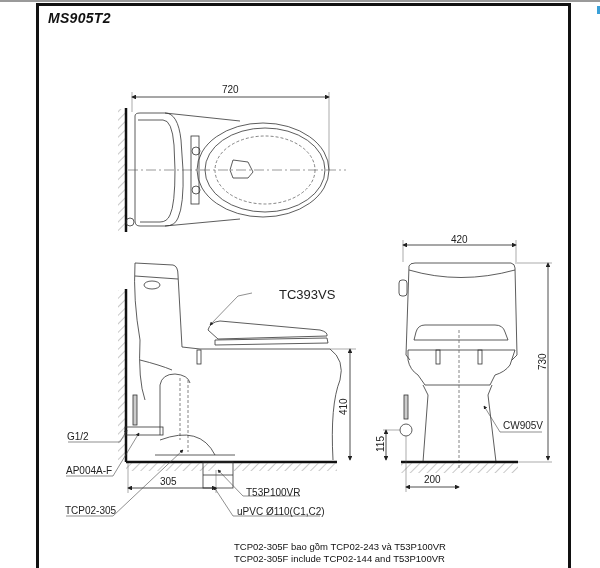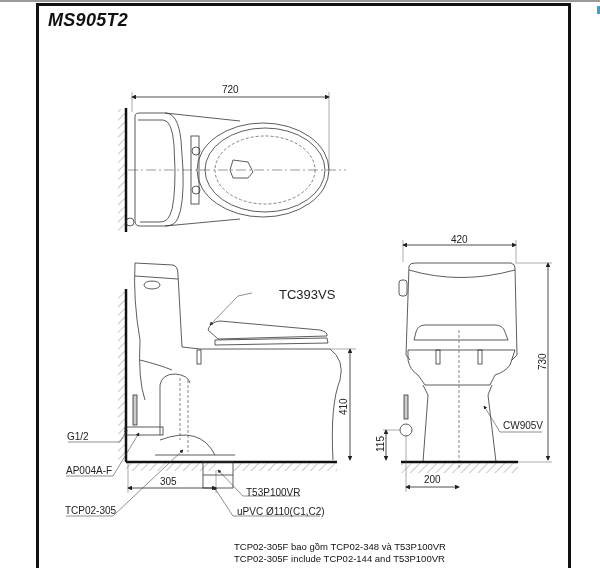--- a/index.html
+++ b/index.html
@@ -1,19 +1,19 @@
 <!DOCTYPE html>
 <html><head>
 <meta charset="utf-8">
 <style>
   html, body { margin: 0; padding: 0; background: #ffffff; }
   body { width: 600px; height: 568px; position: relative; overflow: hidden; font-family: "Liberation Sans", sans-serif; }
   .topbar { position: absolute; left: 0; top: 0; width: 600px; height: 2px; background: #9a9a9a; }
   .frame { position: absolute; left: 36px; top: 3px; width: 535px; height: 580px; border: 3px solid #111; border-bottom: none; box-sizing: border-box; }
-  .model-title { position: absolute; left: 48px; top: 10px; font-size: 18px; font-weight: bold; font-style: italic; color: #111; letter-spacing: 0.3px; }
+  .model-title { position: absolute; left: 48px; top: 10px; font-size: 14px; font-weight: bold; font-style: italic; color: #111; letter-spacing: 0.3px; }
   .blue-mark { position: absolute; left: 597px; top: 6px; width: 3px; height: 8px; background: #3aa0d8; }
   svg.drawing { position: absolute; left: 0; top: 0; }
   .lbl { font-family: "Liberation Sans", sans-serif; font-size: 10px; fill: #222; }
   .lbl-big { font-family: "Liberation Sans", sans-serif; font-size: 13px; fill: #222; }
   .note { position: absolute; left: 234px; font-size: 9.5px; color: #111; white-space: nowrap; }
   .note1 { top: 541px; }
   .note2 { top: 553px; }
 </style>
 </head>
 <body>
@@ -170,14 +170,14 @@
     <line x1="500" y1="432" x2="542" y2="432" stroke="#444" stroke-width="0.6"></line>
     <line x1="500" y1="432" x2="484" y2="406" stroke="#444" stroke-width="0.6" marker-end="url(#arr)"></line>
   </g>
   <text class="lbl" x="451" y="243">420</text>
   <text class="lbl" x="0" y="0" transform="translate(546,370) rotate(-90)">730</text>
   <text class="lbl" x="0" y="0" transform="translate(384,452) rotate(-90)">115</text>
   <text class="lbl" x="424" y="483">200</text>
   <text class="lbl" x="503" y="429">CW905V</text>
 </svg>
 
-<div class="note note1">TCP02-305F bao gồm TCP02-348 và T53P100VR</div>
+<div class="note note1">TCP02-305F bao gồm TCP02-243 và T53P100VR</div>
 <div class="note note2">TCP02-305F include TCP02-144 and T53P100VR</div>
 
 </body></html>

